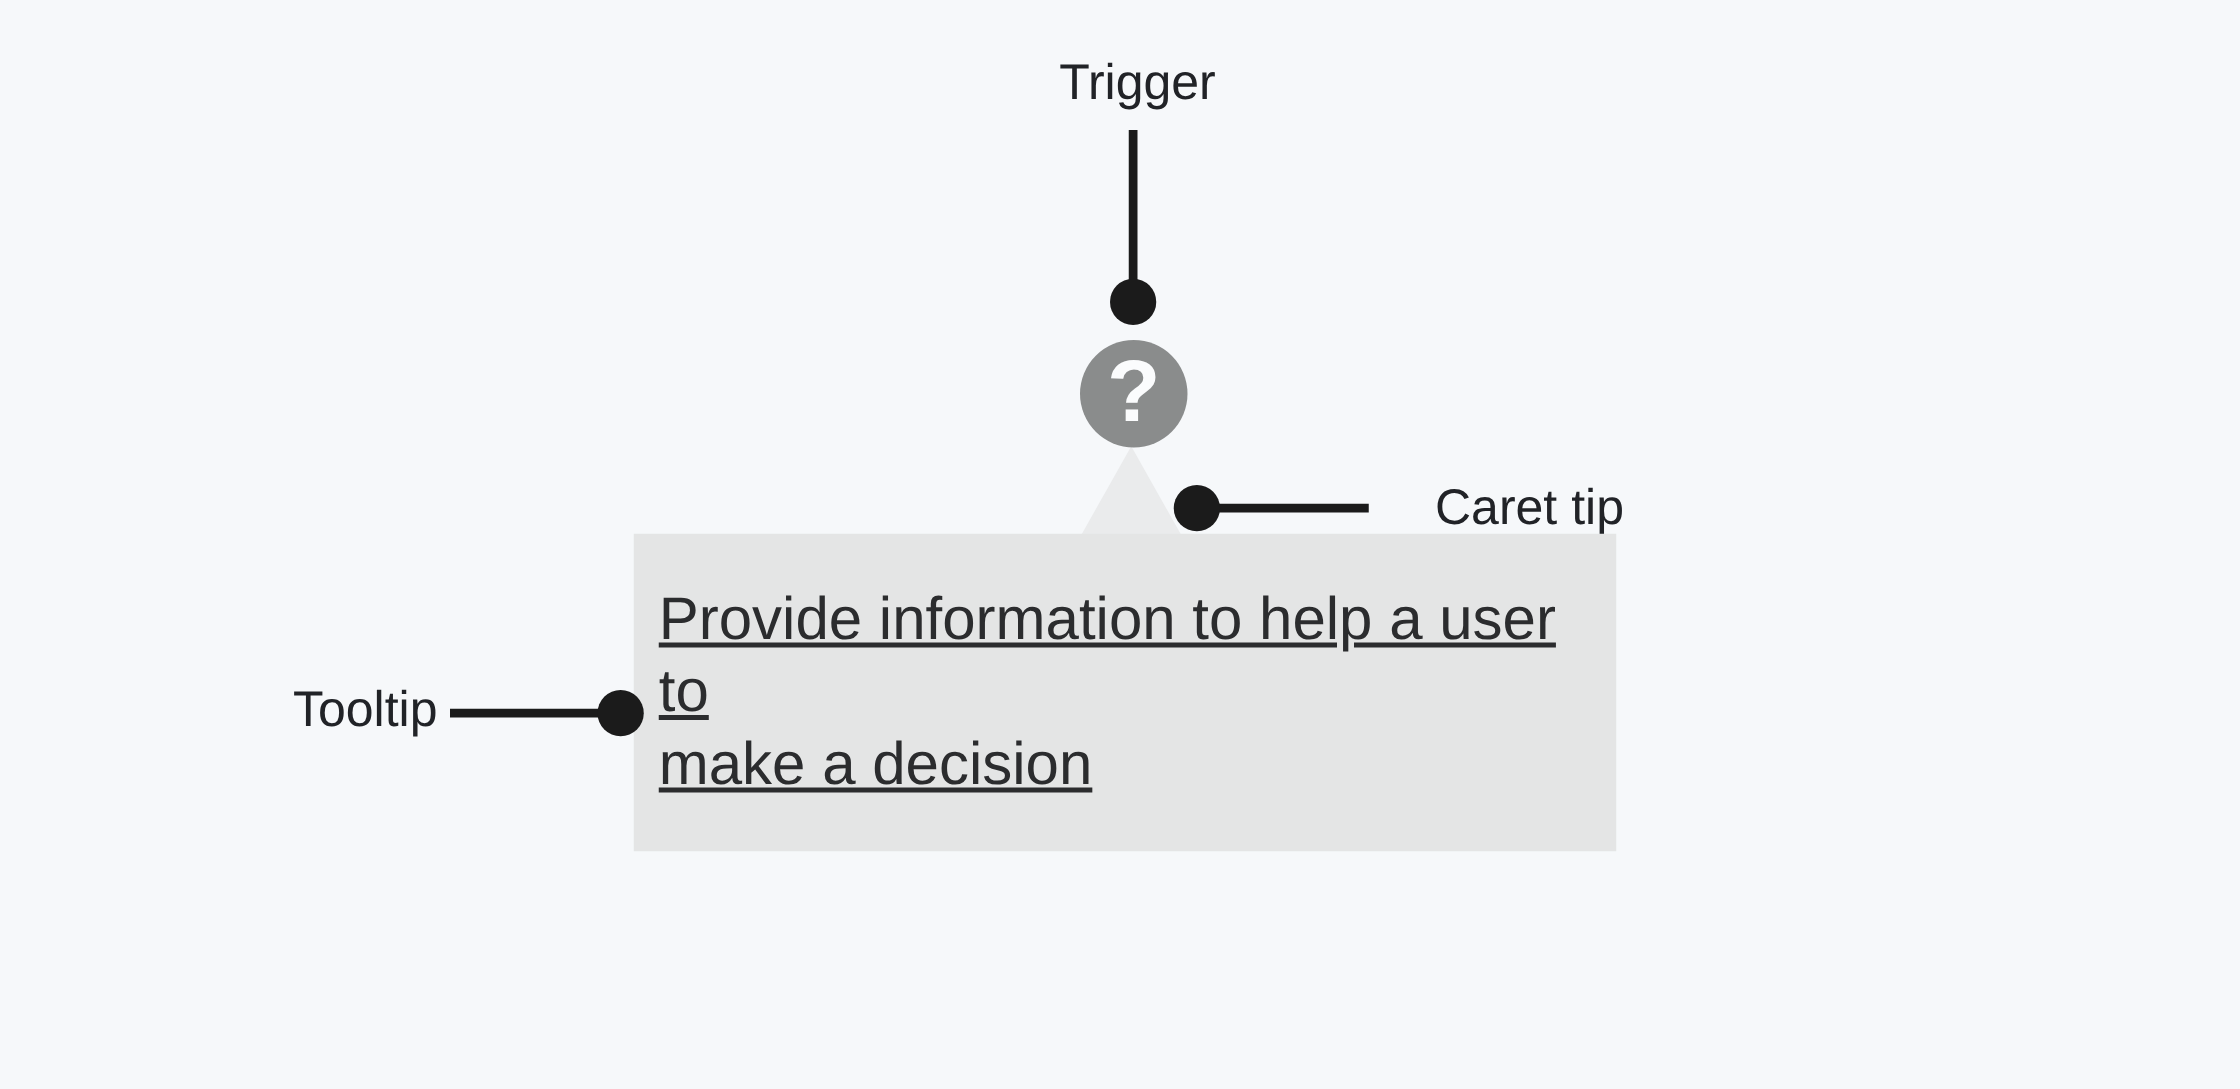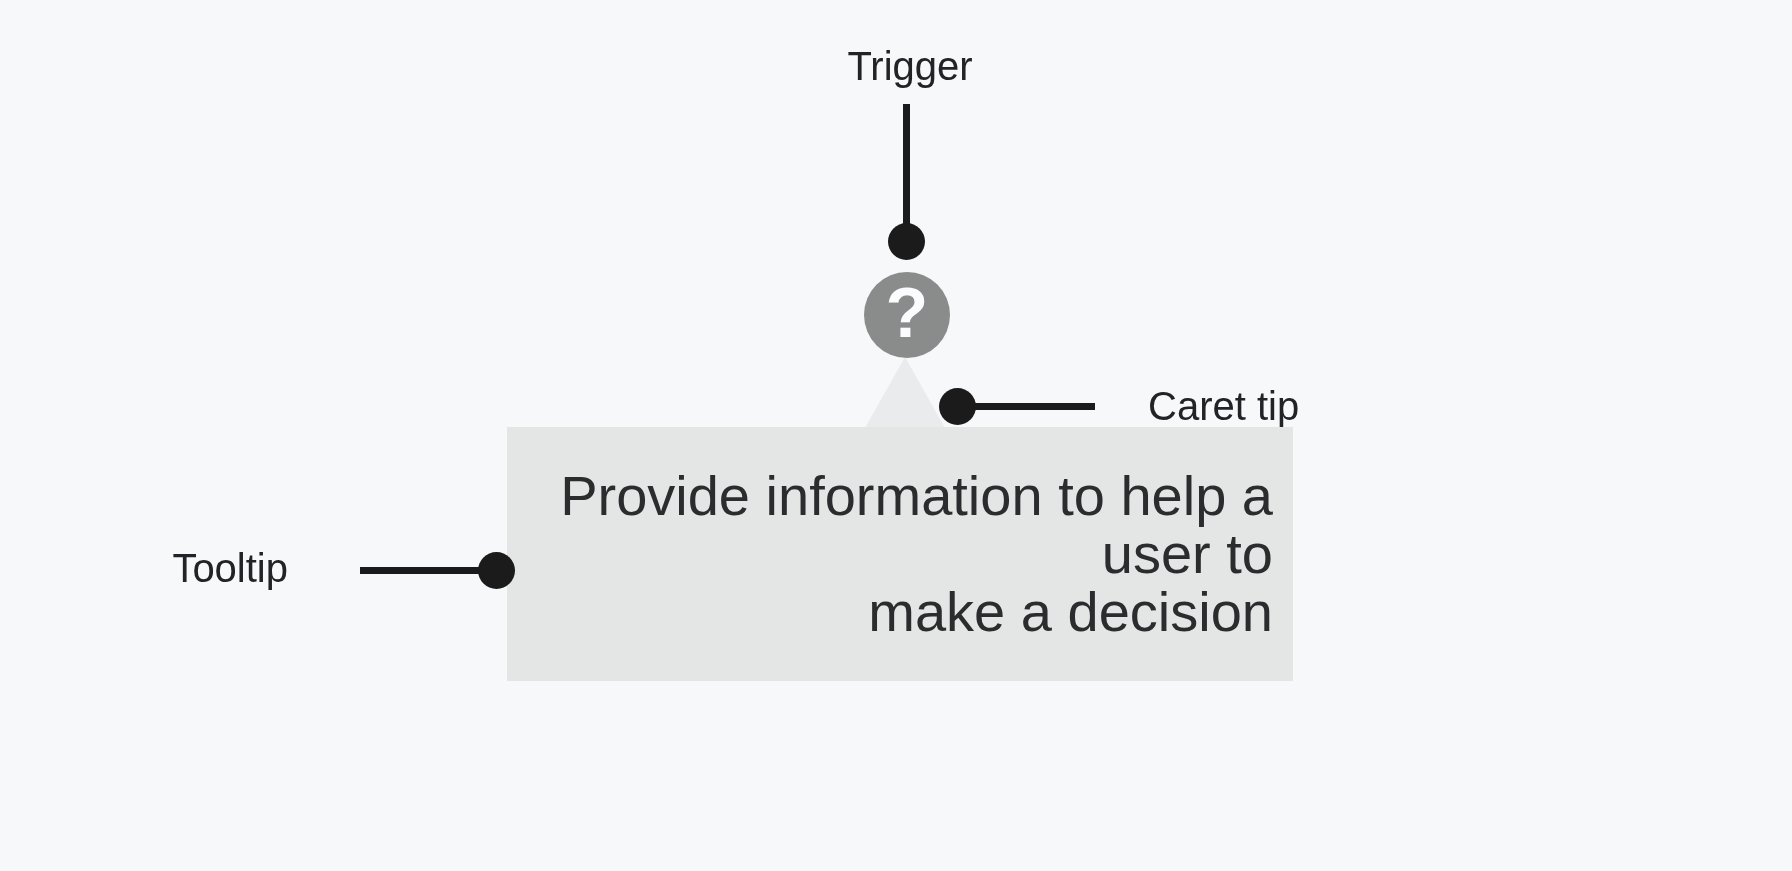--- a/index.html
+++ b/index.html
@@ -26,21 +26,21 @@
   .trigger-label {
     left: 910px;
     top: 46px;
     transform: translateX(-50%);
   }
   .caret-label {
     left: 1148px;
     top: 386px;
   }
   .tooltip-label {
-    right: 1504px; 
+    right: 1442px; 
     top: 548px;
   }
 
   
   .leader {
     position: absolute;
     background: #1b1b1b;
   }
   .trigger-line {
     left: 903px;
@@ -113,26 +113,27 @@
     top: 427px;
     width: 786px;
     height: 254px;
     background: #e4e5e5;
     display: flex;
     align-items: center;
     justify-content: center;
     z-index: 2;
   }
   .tooltip-text {
-    font-size: 56px;
+    font-size: 48px;
     line-height: 58px;
     color: #2b2c2e;
-    text-align: right;
+    text-align: left;
     white-space: pre-line;
     padding: 0 20px;
+    text-decoration: underline;
   }
 </style>
 </head>
 <body>
 
 <div class="canvas">
 
   <div class="label trigger-label">Trigger</div>
   <div class="leader trigger-line"></div>
   <div class="dot trigger-dot"></div>

